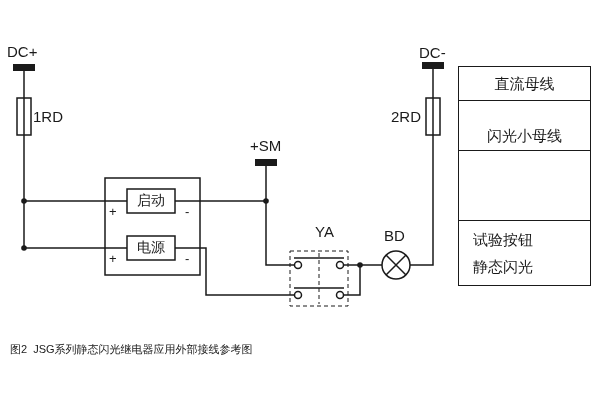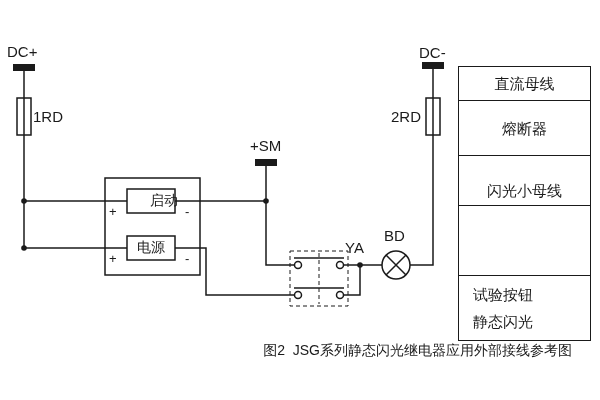--- a/index.html
+++ b/index.html
@@ -42,25 +42,25 @@
     flex-direction: column;
     justify-content: center;
     font-size: 15px;
   }
   .legend-row:last-child { border-bottom: none; }
   .legend-row.center { align-items: center; }
   .legend-row.left { align-items: flex-start; padding-left: 14px; }
   .legend-row .line { line-height: 27px; }
   .caption {
     position: absolute;
-    left: 22px;
+    left: 10px;
     top: 342px;
     width: 550px;
-    text-align: right;
-    font-size: 14px;
+    text-align: left;
+    font-size: 11px;
     white-space: pre;
   }
 </style>
 </head>
 <body>
 
 <div class="stage">
 
   <svg class="circuit" width="600" height="400" viewBox="0 0 600 400">
 
@@ -109,37 +109,34 @@
       <circle cx="266" cy="201" r="2.8"></circle>
       <circle cx="360" cy="265" r="2.8"></circle>
     </g>
   </svg>
 
   <div class="lbl" style="left:7px; top:44px;">DC+</div>
   <div class="lbl" style="left:33px; top:109px;">1RD</div>
   <div class="lbl" style="left:419px; top:45px;">DC-</div>
   <div class="lbl" style="left:391px; top:109px;">2RD</div>
   <div class="lbl" style="left:250px; top:138px;">+SM</div>
-  <div class="lbl" style="left:315px; top:240px;margin-left:30px;">YA</div>
+  <div class="lbl" style="left:315px; top:224px;">YA</div>
   <div class="lbl" style="left:384px; top:228px;">BD</div>
 
-  <div class="boxlbl" style="left:127px; top:189px; width:48px; height:24px;margin-left:13px;">启动</div>
+  <div class="boxlbl" style="left:127px; top:189px; width:48px; height:24px;">启动</div>
   <div class="boxlbl" style="left:127px; top:236px; width:48px; height:24px;">电源</div>
 
   <div class="lbl small" style="left:109px; top:205px;">+</div>
   <div class="lbl small" style="left:185px; top:205px;">-</div>
   <div class="lbl small" style="left:109px; top:252px;">+</div>
   <div class="lbl small" style="left:185px; top:252px;">-</div>
 
   <div class="legend">
     <div class="legend-row center" style="height:34px;">
       <span class="line">直流母线</span>
-    </div>
-    <div class="legend-row center" style="height:55px;">
-      <span class="line">熔断器</span>
     </div>
     <div class="legend-row center" style="height:30px;margin-top:20px;">
       <span class="line">闪光小母线</span>
     </div>
     <div class="legend-row left" style="height:70px;">
     </div>
     <div class="legend-row left" style="height:64px;">
       <span class="line">试验按钮</span>
       <span class="line">静态闪光</span>
     </div>

